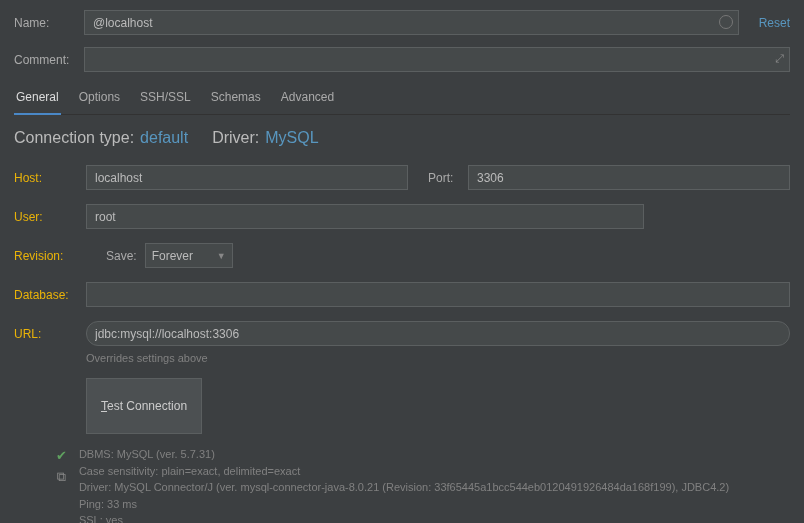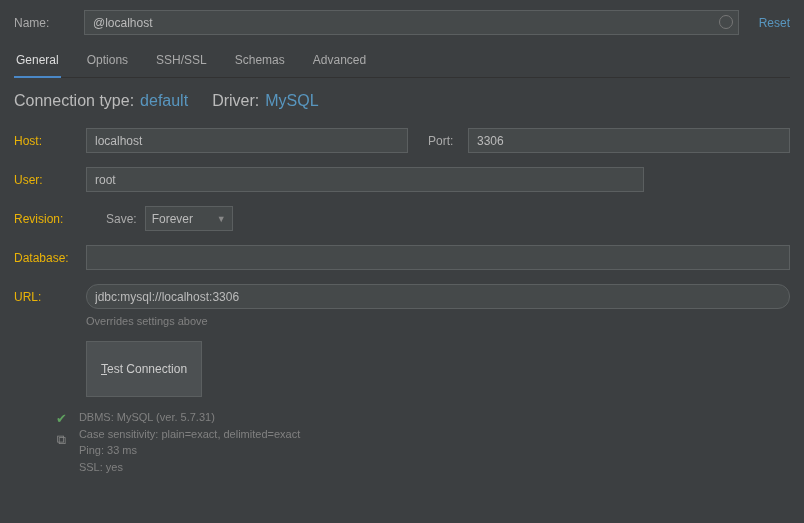--- a/index.html
+++ b/index.html
@@ -34,21 +34,21 @@
     width: 14px; height: 14px; border: 1px solid #777; border-radius: 50%;
   }
   .reset { color: #5896bf; cursor: pointer; margin-left: 20px; }
   .comment-field { position: relative; flex: 1; }
   .comment-field .field { width: 100%; }
   .expand-icon {
     position: absolute; right: 6px; top: 5px;
     color: #888; font-size: 11px;
   }
   .tabs {
-    display: flex; gap: 24px; border-bottom: 1px solid #323232;
+    display: flex; gap: 16px; border-bottom: 1px solid #323232;
     margin: 6px 0 14px 0;
   }
   .tab {
     padding: 6px 2px 10px 2px; color: #aaaaaa; cursor: pointer;
     position: relative;
   }
   .tab.active { color: #dddddd; }
   .tab.active::after {
     content: ""; position: absolute; left: 0; right: 0; bottom: -1px;
     height: 2px; background: #4a88c7;
@@ -87,20 +87,27 @@
 
   <div class="row">
     <div class="lbl">Name:</div>
     <div class="name-field">
       <input class="field" type="text" value="@localhost" style="">
       <div class="circ"></div>
     </div>
     <div class="reset">Reset</div>
   </div>
 
+  <div class="row">
+    <div class="lbl">Comment:</div>
+    <div class="comment-field">
+      <input class="field" type="text" style="">
+      <div class="expand-icon">⤢</div>
+    </div>
+  </div>
 
   <div class="tabs">
     <div class="tab active">General</div>
     <div class="tab">Options</div>
     <div class="tab">SSH/SSL</div>
     <div class="tab">Schemas</div>
     <div class="tab">Advanced</div>
   </div>
 
   <div class="line">
@@ -149,18 +156,19 @@
   </button>
 
   <div class="status-block">
     <div class="icons-col">
       <span class="check">✔</span>
       <span class="copy-icon">⧉</span>
     </div>
     <div class="status-text">
       <div>DBMS: MySQL (ver. 5.7.31)</div>
       <div>Case sensitivity: plain=exact, delimited=exact</div>
+      <div>Driver: MySQL Connector/J (ver. mysql-connector-java-8.0.21 (Revision: 33f65445a1bcc544eb0120491926484da168f199), JDBC4.2)</div>
       <div>Ping: 33 ms</div>
       <div>SSL: yes</div>
     </div>
   </div>
 
 </div>
 
 </body></html>

